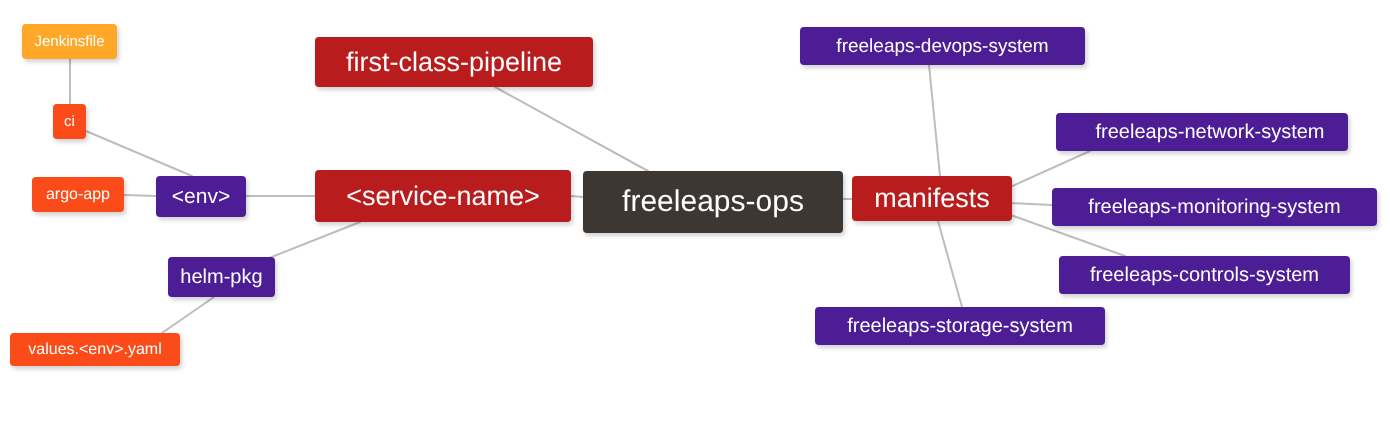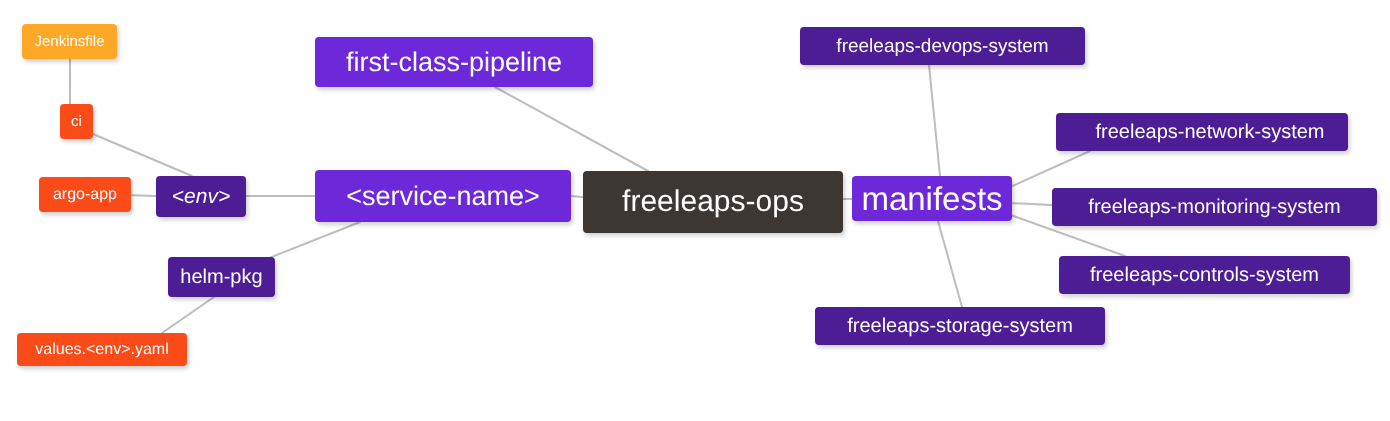--- a/index.html
+++ b/index.html
@@ -15,24 +15,24 @@
     display:flex;align-items:center;justify-content:center;
     box-sizing:border-box;
     color:#ffffff;
     border-radius:4px;
     white-space:nowrap;
     line-height:1;
     box-shadow:2px 3px 4px rgba(0,0,0,0.18);
     text-rendering:geometricPrecision;
     z-index:2;
   }
-  .node.blue{background:#6d28d9;}
+  .node.blue{background:#b91c1c;}
   .node.green{background:#4c1d95;}
   .node.orange{background:#FFA726;}
-  .node.red{background:#FB4B19;margin-left:7px;}
+  .node.red{background:#FB4B19;}
   .node.dark{background:#3C3733;}
 </style>
 </head>
 <body>
 
 <div id="stage">
   <svg id="edges" viewBox="0 0 1390 421" xmlns="http://www.w3.org/2000/svg">
       <line x1="70" y1="59" x2="70" y2="104" stroke="#bdbdbd" stroke-width="2" stroke-linecap="round"></line>
       <line x1="86" y1="131" x2="192" y2="176" stroke="#bdbdbd" stroke-width="2" stroke-linecap="round"></line>
       <line x1="124" y1="195" x2="156" y2="196" stroke="#bdbdbd" stroke-width="2" stroke-linecap="round"></line>
@@ -45,26 +45,26 @@
       <line x1="940" y1="176" x2="929" y2="65" stroke="#bdbdbd" stroke-width="2" stroke-linecap="round"></line>
       <line x1="1008" y1="188" x2="1090" y2="151" stroke="#bdbdbd" stroke-width="2" stroke-linecap="round"></line>
       <line x1="1008" y1="203" x2="1052" y2="205" stroke="#bdbdbd" stroke-width="2" stroke-linecap="round"></line>
       <line x1="1008" y1="214" x2="1125" y2="256" stroke="#bdbdbd" stroke-width="2" stroke-linecap="round"></line>
       <line x1="938" y1="221" x2="962" y2="307" stroke="#bdbdbd" stroke-width="2" stroke-linecap="round"></line>
     </svg>
   <div id="nodes">
       <div class="node orange" style="left: 22px; top: 24px; width: 95px; height: 35px; font-size: 15px;">Jenkinsfile</div>
       <div class="node red" style="left: 53px; top: 104px; width: 33px; height: 35px; font-size: 15px;">ci</div>
       <div class="node red" style="left: 32px; top: 177px; width: 92px; height: 35px; font-size: 16px;">argo-app</div>
-      <div class="node green" style="left: 156px; top: 176px; width: 90px; height: 41px; font-size: 21px; font-style: italic;">&lt;env&gt;</div>
+      <div class="node green" style="left: 156px; top: 176px; width: 90px; height: 41px; font-size: 21px;">&lt;env&gt;</div>
       <div class="node green" style="left: 168px; top: 257px; width: 107px; height: 40px; font-size: 20px;">helm-pkg</div>
       <div class="node red" style="left: 10px; top: 333px; width: 170px; height: 33px; font-size: 16px;">values.&lt;env&gt;.yaml</div>
       <div class="node blue" style="left: 315px; top: 37px; width: 278px; height: 50px; font-size: 27px;">first-class-pipeline</div>
       <div class="node blue" style="left: 315px; top: 170px; width: 256px; height: 52px; font-size: 27px;">&lt;service-name&gt;</div>
       <div class="node dark" style="left: 583px; top: 171px; width: 260px; height: 62px; font-size: 30px;">freeleaps-ops</div>
-      <div class="node blue" style="left: 852px; top: 176px; width: 160px; height: 45px; font-size: 33px;">manifests</div>
+      <div class="node blue" style="left: 852px; top: 176px; width: 160px; height: 45px; font-size: 27px;">manifests</div>
       <div class="node green" style="left: 800px; top: 27px; width: 285px; height: 38px; font-size: 19px;">freeleaps-devops-system</div>
       <div class="node green" style="left: 1056px; top: 113px; width: 292px; height: 38px; font-size: 20px; padding-left: 16px;">freeleaps-network-system</div>
       <div class="node green" style="left: 1052px; top: 188px; width: 325px; height: 38px; font-size: 20px;">freeleaps-monitoring-system</div>
       <div class="node green" style="left: 1059px; top: 256px; width: 291px; height: 38px; font-size: 20px;">freeleaps-controls-system</div>
       <div class="node green" style="left: 815px; top: 307px; width: 290px; height: 38px; font-size: 20px;">freeleaps-storage-system</div>
     </div>
 </div>
 
 </body></html>

